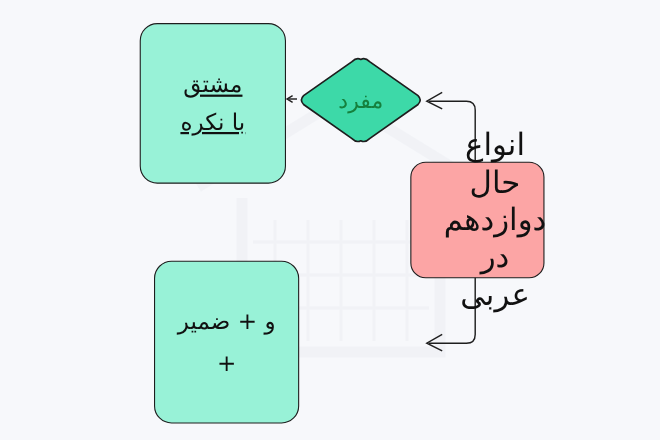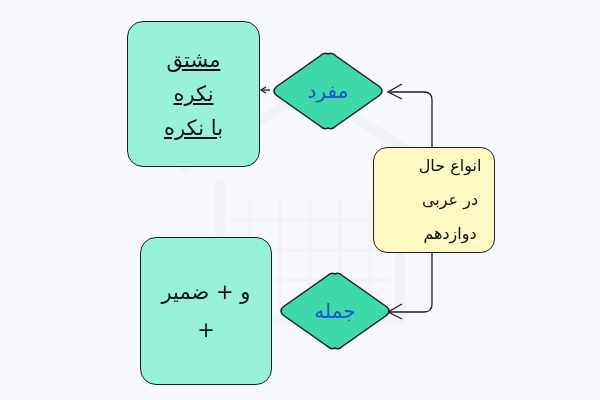--- a/index.html
+++ b/index.html
@@ -1,24 +1,24 @@
 <!DOCTYPE html>
 <html><head>
 <meta charset="utf-8">
 <style>
   html,body{margin:0;padding:0;}
   body{width:600px;height:400px;background:#f7f8fb;position:relative;overflow:hidden;font-family:"DejaVu Sans",sans-serif;}
   .canvas{position:absolute;left:0;top:0;width:600px;height:400px;}
   .watermark{position:absolute;left:140px;top:30px;width:340px;height:340px;opacity:0.5;}
   .box{position:absolute;box-sizing:border-box;border:1.5px solid #1e1e1e;border-radius:16px;display:flex;flex-direction:column;align-items:center;justify-content:center;direction:rtl;color:#111;font-size:21px;line-height:34px;text-align:center;}
   .box.green{background:#98f2d7;}
-  .box.yellow{background:#fef9c3;border-radius:14px;font-size:16px;line-height:34px;padding-left:32px;}
+  .box.yellow{background:#fca5a5;border-radius:14px;font-size:28px;line-height:34px;padding-left:32px;}
   .diamond-wrap{position:absolute;width:120px;height:80px;}
   .diamond-wrap svg{position:absolute;left:0;top:0;}
-  .diamond-label{position:absolute;left:0;top:0;width:120px;height:80px;display:flex;align-items:center;justify-content:center;direction:rtl;font-size:20px;color:#1d4ed8;}
+  .diamond-label{position:absolute;left:0;top:0;width:120px;height:80px;display:flex;align-items:center;justify-content:center;direction:rtl;font-size:20px;color:#15803d;}
   svg.lines{position:absolute;left:0;top:0;}
 </style>
 </head>
 <body>
 
 <div class="canvas">
 
   <svg class="watermark" viewBox="0 0 340 340">
     <g fill="none" stroke="#eceef3" stroke-width="10">
       <path d="M40 140 L170 60 L300 140"></path>
@@ -48,42 +48,35 @@
       <path d="M270 90 L262 90"></path>
       <path d="M266 87 L261 90 L266 93"></path>
 
       <path d="M270 311 L262 311"></path>
       <path d="M266 308 L261 311 L266 314"></path>
     </g>
   </svg>
 
   <div class="box green" style="left:127px;top:21px;width:133px;height:146px;text-decoration:underline;">
     <span>مشتق</span>
-    <span>نکره</span>
     <span>با نکره</span>
   </div>
 
   <div class="box green" style="left:140px;top:237px;width:132px;height:148px;">
     <span style="line-height:38px;">و + ضمیر</span>
     <span style="line-height:38px;">+</span>
   </div>
 
   <div class="diamond-wrap" style="left:268px;top:51px;">
     <svg width="120" height="80">
       <path d="M60 3 Q64 1 68 5 L112 36 Q116 40 112 44 L68 75 Q64 79 60 77 Q56 79 52 75 L8 44 Q4 40 8 36 L52 5 Q56 1 60 3 Z" fill="#3dd9a8" stroke="#1e1e1e" stroke-width="1.5"></path>
     </svg>
     <div class="diamond-label">مفرد</div>
   </div>
 
-  <div class="diamond-wrap" style="left:275px;top:271px;">
-    <svg width="120" height="80">
-      <path d="M60 3 Q64 1 68 5 L112 36 Q116 40 112 44 L68 75 Q64 79 60 77 Q56 79 52 75 L8 44 Q4 40 8 36 L52 5 Q56 1 60 3 Z" fill="#3dd9a8" stroke="#1e1e1e" stroke-width="1.5"></path>
-    </svg>
-    <div class="diamond-label">جمله</div>
-  </div>
 
   <div class="box yellow" style="left:373px;top:147px;width:122px;height:106px;">
     <span>انواع حال</span>
+    <span>دوازدهم</span>
     <span>در عربی</span>
-    <span>دوازدهم</span>
   </div>
 
 </div>
 
 </body></html>

